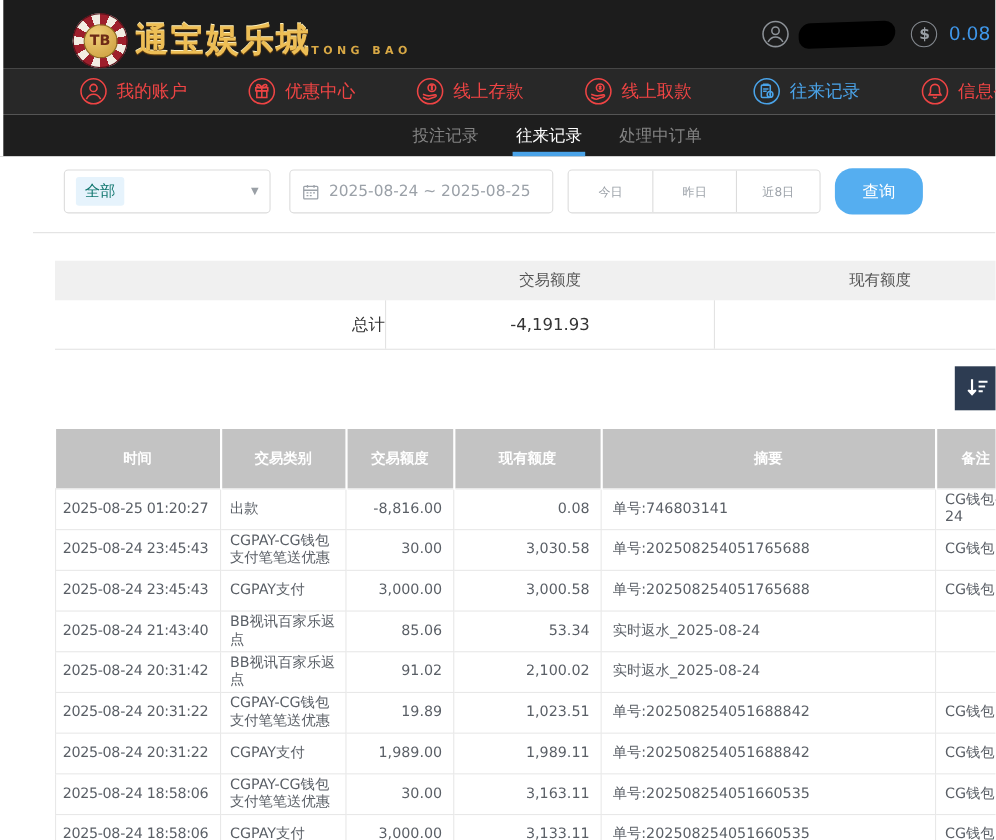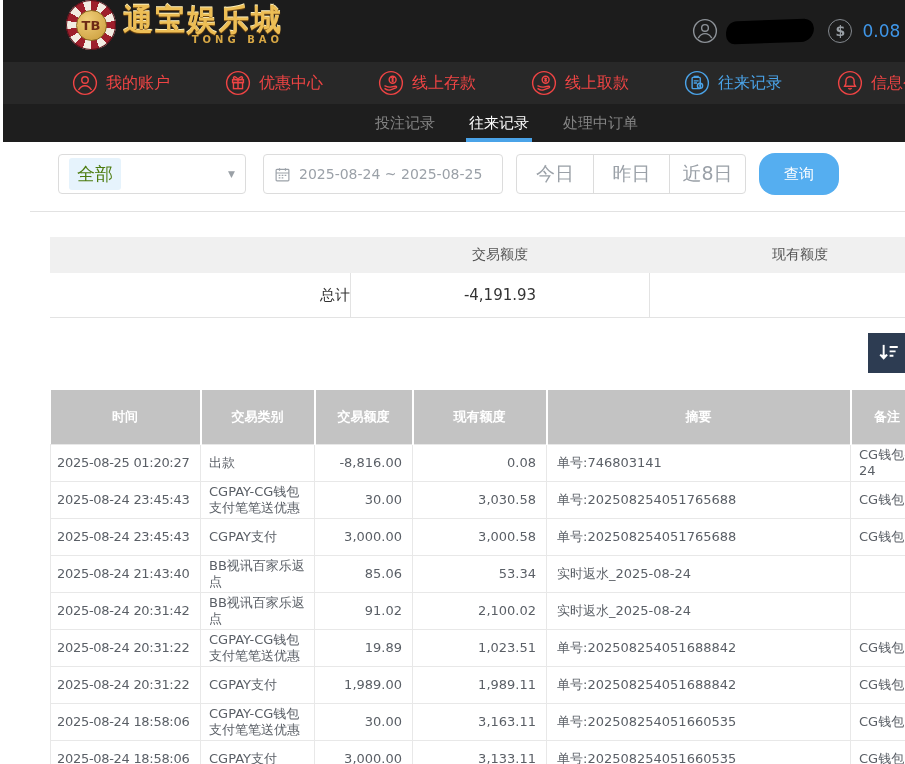--- a/index.html
+++ b/index.html
@@ -3,32 +3,32 @@
 <meta charset="utf-8">
 <style>
   * { margin:0; padding:0; box-sizing:border-box; }
   html,body { width:905px; height:764px; }
   body {
     position:relative; overflow:hidden; background:#fff;
     font-family:"DejaVu Sans","Liberation Sans",sans-serif;
     -webkit-font-smoothing:antialiased;
   }
   
-  .topbar { height:62px; background:#1c1c1c; display:flex; align-items:flex-start; position:relative; }
+  .topbar { height:62px; background:#1c1c1c; display:flex; align-items:flex-end; position:relative; }
   .edge-strip { position:absolute; left:0; top:0; width:3px; height:142px; background:#fff; z-index:5; }
   .logo { display:flex; align-items:center; margin-left:66px; gap:7px; }
   .chip { width:50px; height:50px; border-radius:50%;
     background:repeating-conic-gradient(#9e1f2c 0 20deg,#f2ece2 20deg 40deg);
     display:flex; align-items:center; justify-content:center;
     box-shadow:0 0 0 1px #55121a inset; }
   .chip-core { width:31px; height:31px; border-radius:50%;
     background:radial-gradient(circle at 35% 30%,#f0cf7a,#c99a38);
     border:1px solid #8a6a20; color:#6d2a16; font-weight:bold; font-size:13px;
     display:flex; align-items:center; justify-content:center; }
-  .brand-text { display:flex; flex-direction:column; align-items:flex-end; }
+  .brand-text { display:flex; align-items:flex-end; }
   .brand-cn { font-size:30px; font-weight:bold; color:#edbe55; letter-spacing:2px;
     text-shadow:0 1px 1px #7a4b0e, 0 -1px 0 #fff3c0; line-height:1; }
   .brand-en { font-size:10px; color:#d8a845; letter-spacing:4px; font-weight:bold; margin-top:-1px; }
   .account { position:absolute; right:-7px; top:0; height:62px; display:flex; align-items:center; }
   .ico-circle { color:#8d9298; display:flex; align-items:center; }
   .redaction { width:88px; height:23px; background:#000; border-radius:12px 10px 14px 9px;
     transform:rotate(-2deg); margin:0 14px 0 8px; }
   .coin { width:24px; height:24px; border:1.5px solid #84898f; border-radius:50%;
     color:#9aa0a6; display:flex; align-items:center; justify-content:center;
     font-size:14px; font-weight:bold; margin-right:10px; }
@@ -46,29 +46,29 @@
     transform-origin:left; position:relative; }
   .subnav-inner { display:flex; gap:30px; transform:translateX(54px); }
   .subtab { color:#848484; font-size:15px; display:flex; align-items:center;
     position:relative; padding:0 2px; cursor:pointer; }
   .subtab.active { color:#fff; }
   .subtab .underline { position:absolute; left:-1px; right:-1px; bottom:0; height:4px; background:#4aa3e8; }
   
   .filters { margin:11px 0 0 58px; display:flex; align-items:center; height:42px; }
   .select-box { width:188px; height:40px; border:1px solid #dcdcdc; border-radius:4px;
     display:flex; align-items:center; padding:0 10px; cursor:pointer; }
-  .select-chip { background:#e6f3fc; color:#4d7c0f; font-size:18px; padding:4px 8px; border-radius:3px; }
+  .select-chip { background:#e6f3fc; color:#0f766e; font-size:14px; padding:4px 8px; border-radius:3px; }
   .select-caret { margin-left:auto; color:#9aa0a6; font-size:9px; }
   .date-box { width:240px; height:40px; border:1px solid #dcdcdc; border-radius:4px;
     display:flex; align-items:center; padding:0 10px; gap:8px; margin-left:17px; cursor:pointer; }
   .date-text { color:#9ba1a8; font-size:14px; white-space:nowrap; }
   .quick-group { display:flex; height:40px; border:1px solid #dcdcdc; border-radius:4px;
     margin-left:13px; overflow:hidden; }
   .quick-btn { width:76px; display:flex; align-items:center; justify-content:center;
-    color:#9ba1a8; font-size:19px; cursor:pointer; }
+    color:#9ba1a8; font-size:11px; cursor:pointer; }
   .quick-btn + .quick-btn { border-left:1px solid #dcdcdc; }
   .search-btn { width:80px; height:42px; background:#55aef0; color:#fff; font-size:15px;
     border:none; border-radius:16px; margin-left:13px; cursor:pointer;
     font-family:inherit; }
   
   .page-divider { height:1px; background:#e2e2e2; margin:16px 0 0 30px; }
   
   .summary { margin:25px 0 0 50px; width:900px; font-size:14px; }
   .summary-head { display:flex; background:#f0f0f0; height:36px; align-items:center; }
   .summary-head .cell { width:300px; text-align:center; color:#555; }

